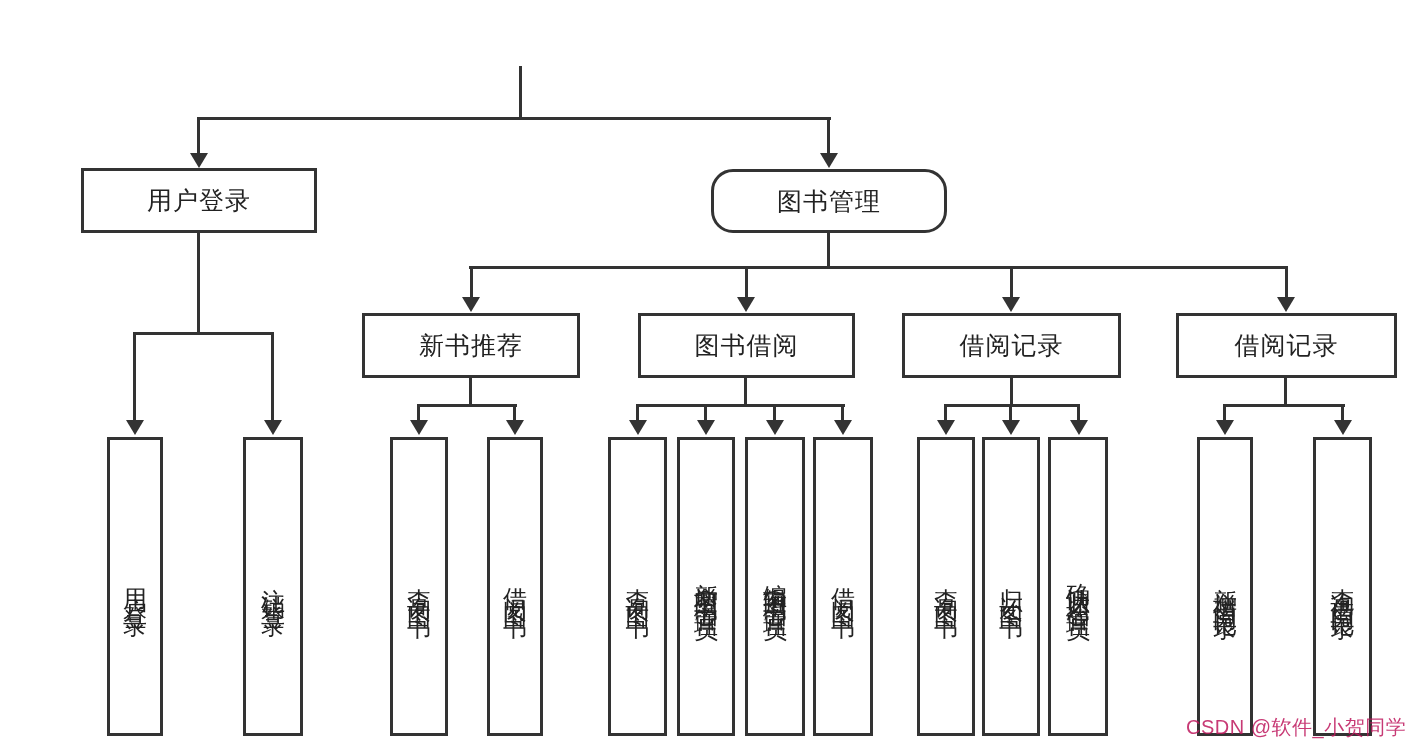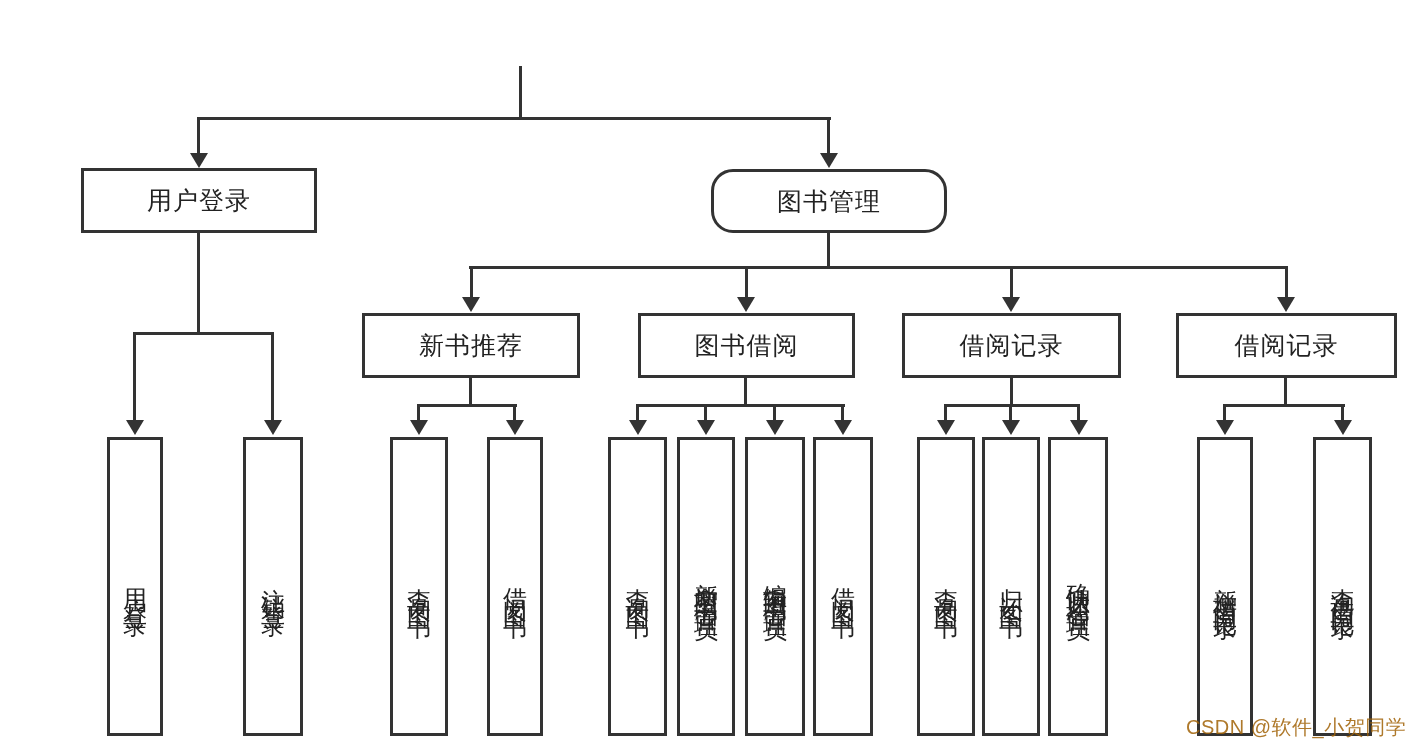--- a/index.html
+++ b/index.html
@@ -17,21 +17,21 @@
   .vshort{letter-spacing:9px;}
   .vmed{letter-spacing:6px;}
   .vlong{letter-spacing:5px;}
   .ln{position:absolute;background:#333;}
   .ah{
     position:absolute;width:0;height:0;
     border-left:9px solid transparent;border-right:9px solid transparent;
     border-top:15px solid #333;
   }
   .watermark{
-    position:absolute;left:1186px;top:714px;font-size:20px;color:#a16207;
+    position:absolute;left:1186px;top:714px;font-size:20px;color:#be185d;
     opacity:.85;white-space:nowrap;z-index:5;letter-spacing:.5px;
   }
 </style>
 </head>
 <body>
 
 <div class="stage">
 
 
   <div class="ln" style="left:519px;top:66px;width:3px;height:53px;"></div>

